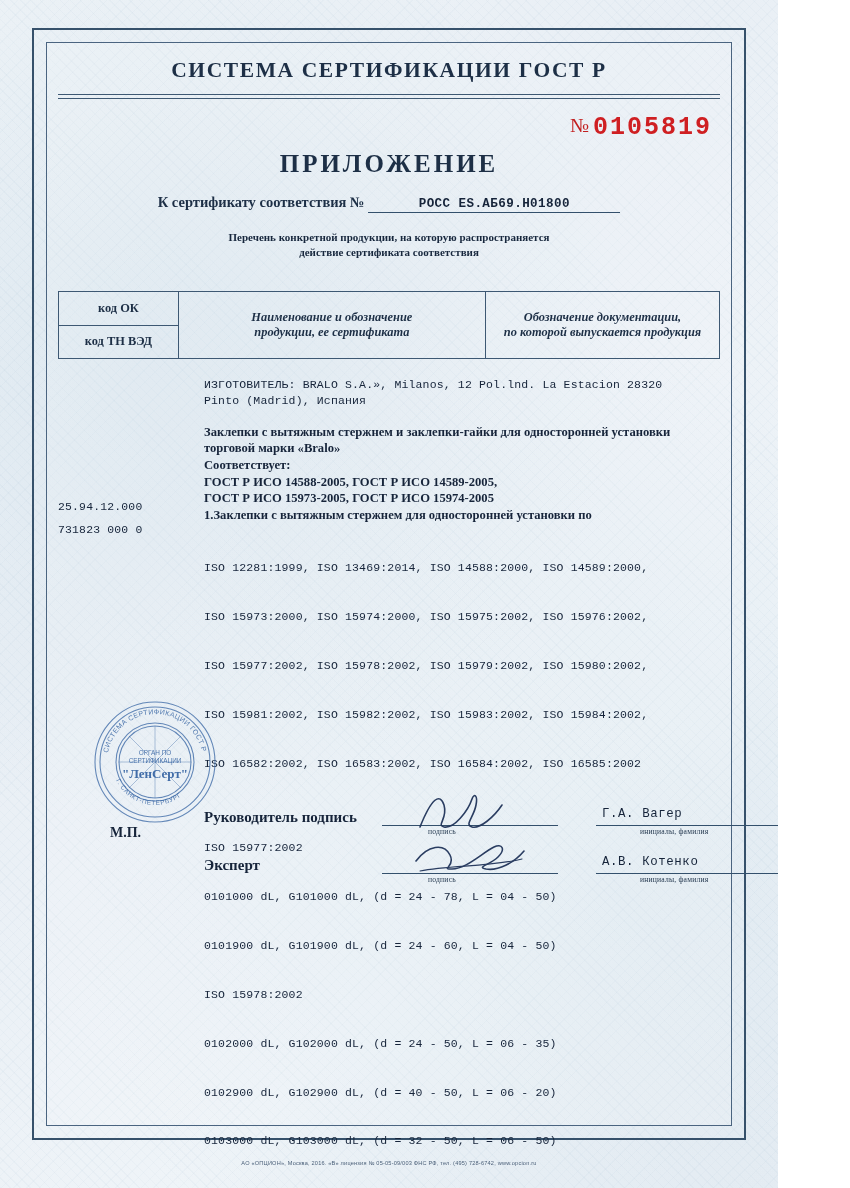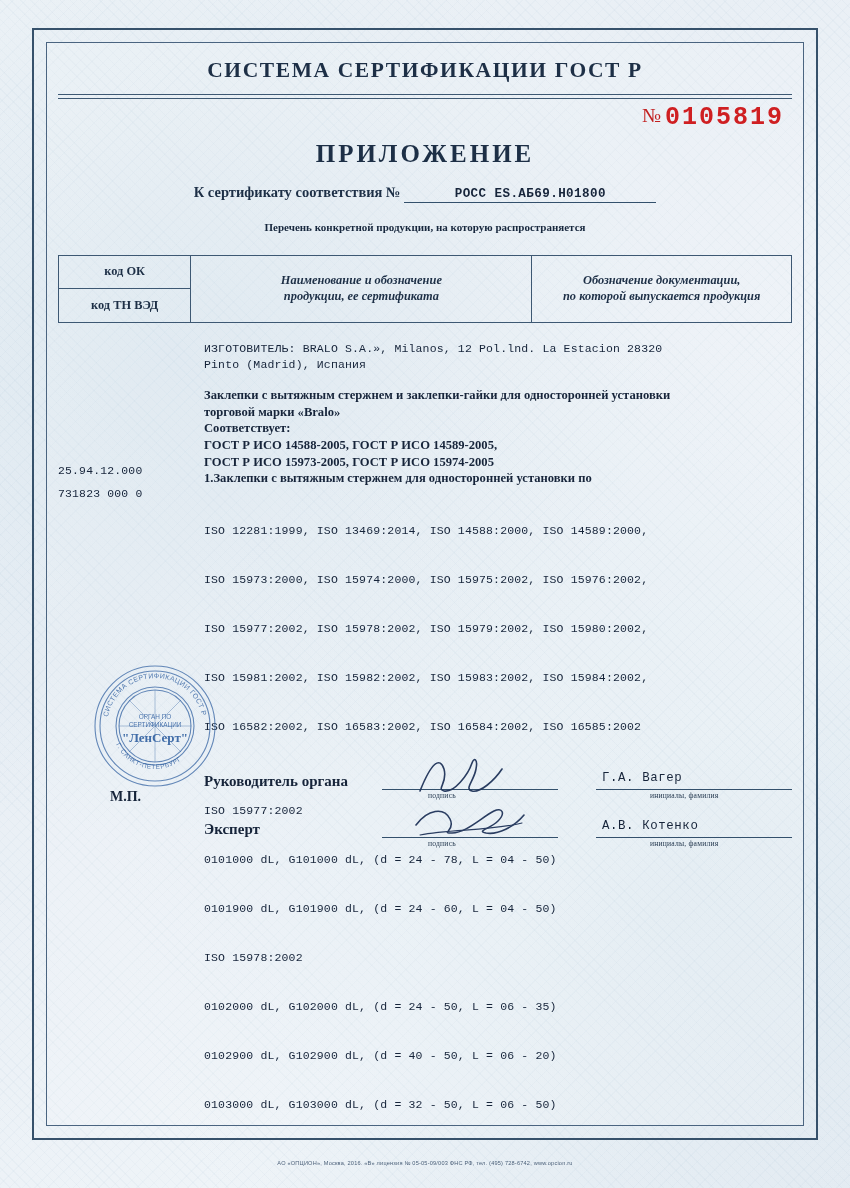--- a/index.html
+++ b/index.html
@@ -8,21 +8,21 @@
     background: #ffffff;
   }
   body {
     width: 850px;
     height: 1188px;
     font-family: "Liberation Serif", serif;
     color: #1a1a2e;
   }
   .page {
     position: relative;
-    width: 850px;
+    width: 778px;
     height: 1188px;
     background: linear-gradient(135deg, #eef3f7 0%, #e9eff5 35%, #eff4f8 70%, #e8eef4 100%);
     overflow: hidden;
   }
   
   .bg-texture {
     position: absolute;
     inset: 0;
     background-image:
       repeating-linear-gradient(45deg, rgba(120,160,190,0.055) 0 1px, transparent 1px 7px),
@@ -72,21 +72,21 @@
     color: #1d2f46;
     margin-top: 9px;
   }
   .hr-double {
     margin-top: 11px;
     border-top: 1px solid #3d5873;
     height: 3px;
     border-bottom: 1px solid #3d5873;
   }
   .numline {
-    margin-top: 4px;
+    margin-top: 14px;
     text-align: right;
     padding-right: 8px;
     white-space: nowrap;
   }
   .num-sign {
     font-family: "Liberation Serif", serif;
     font-size: 20px;
     color: #c21f1f;
     vertical-align: 2px;
     letter-spacing: 0;
@@ -127,21 +127,21 @@
   }
   .subtitle {
     margin-top: 17px;
     text-align: center;
     font-size: 11px;
     font-weight: bold;
     line-height: 1.32;
     color: #17273d;
   }
   table.head-table {
-    margin-top: 20px;
+    margin-top: 32px;
     width: 100%;
     border-collapse: collapse;
     table-layout: fixed;
   }
   table.head-table td {
     border: 1px solid #3d5873;
     vertical-align: middle;
     text-align: center;
     font-size: 12.4px;
     font-weight: bold;
@@ -236,21 +236,21 @@
   .sign-line.a { left: 178px; width: 176px; }
   .sign-line.b { left: 392px; width: 196px; }
   .sign-cap {
     position: absolute;
     top: 24px;
     font-size: 7.6px;
     color: #24384f;
     letter-spacing: 0.2px;
   }
   .sign-cap.a { left: 224px; }
-  .sign-cap.b { left: 446px; }
+  .sign-cap.b { left: 436px; }
   .sign-name {
     position: absolute;
     top: 4px;
     left: 398px;
     font-family: "Liberation Mono", monospace;
     font-size: 12.4px;
     letter-spacing: 0.6px;
     color: #16243a;
   }
   .scribble {
@@ -294,20 +294,21 @@
 
     <div class="prilozhenie">ПРИЛОЖЕНИЕ</div>
 
     <div class="cert-line">
       <span>К сертификату соответствия №</span>
       <span class="blank">РОСС ES.АБ69.Н01800</span>
     </div>
 
     <div class="subtitle">
       <div>Перечень конкретной продукции,  на которую распространяется</div>
+      <div>действие сертификата соответствия</div>
     </div>
 
     <table class="head-table">
       <tbody>
           <tr>
         <td class="c1">код ОК</td>
         <td class="c2 cell-tall" rowspan="2">
           <div>Наименование и обозначение</div>
           <div>продукции, ее сертификата</div>
         </td>
@@ -406,21 +407,21 @@
           <text x="63" y="64" text-anchor="middle" font-family="Liberation Sans, sans-serif" font-size="6.4" fill="#2f5fa0" opacity="0.85">СЕРТИФИКАЦИИ</text>
           <text x="63" y="79" text-anchor="middle" font-family="Liberation Serif, serif" font-weight="bold" font-size="13" fill="#2f5fa0" opacity="0.9">"ЛенСерт"</text>
         </svg>
       </div>
 
       <div class="mp">М.П.</div>
 
       <div class="signs">
 
         <div class="sign-row">
-          <div class="sign-role">Руководитель органа</div>
+          <div class="sign-role">Руководитель подпись</div>
           <div class="sign-line a"></div>
           <div class="sign-cap a">подпись</div>
           <div class="sign-line b"></div>
           <div class="sign-name">Г.А. Вагер</div>
           <div class="sign-cap b">инициалы, фамилия</div>
           <div class="scribble">
             <svg width="120" height="44" viewBox="0 0 120 44" aria-hidden="true">
               <path d="M10 36 C 22 6, 30 2, 34 14 C 38 28, 26 34, 34 36 C 44 38, 58 20, 62 8 C 64 2, 68 4, 66 14 C 64 26, 54 34, 62 36 C 70 38, 84 26, 92 14" fill="none" stroke="#20345a" stroke-width="1.6" stroke-linecap="round"></path>
             </svg>
           </div>

